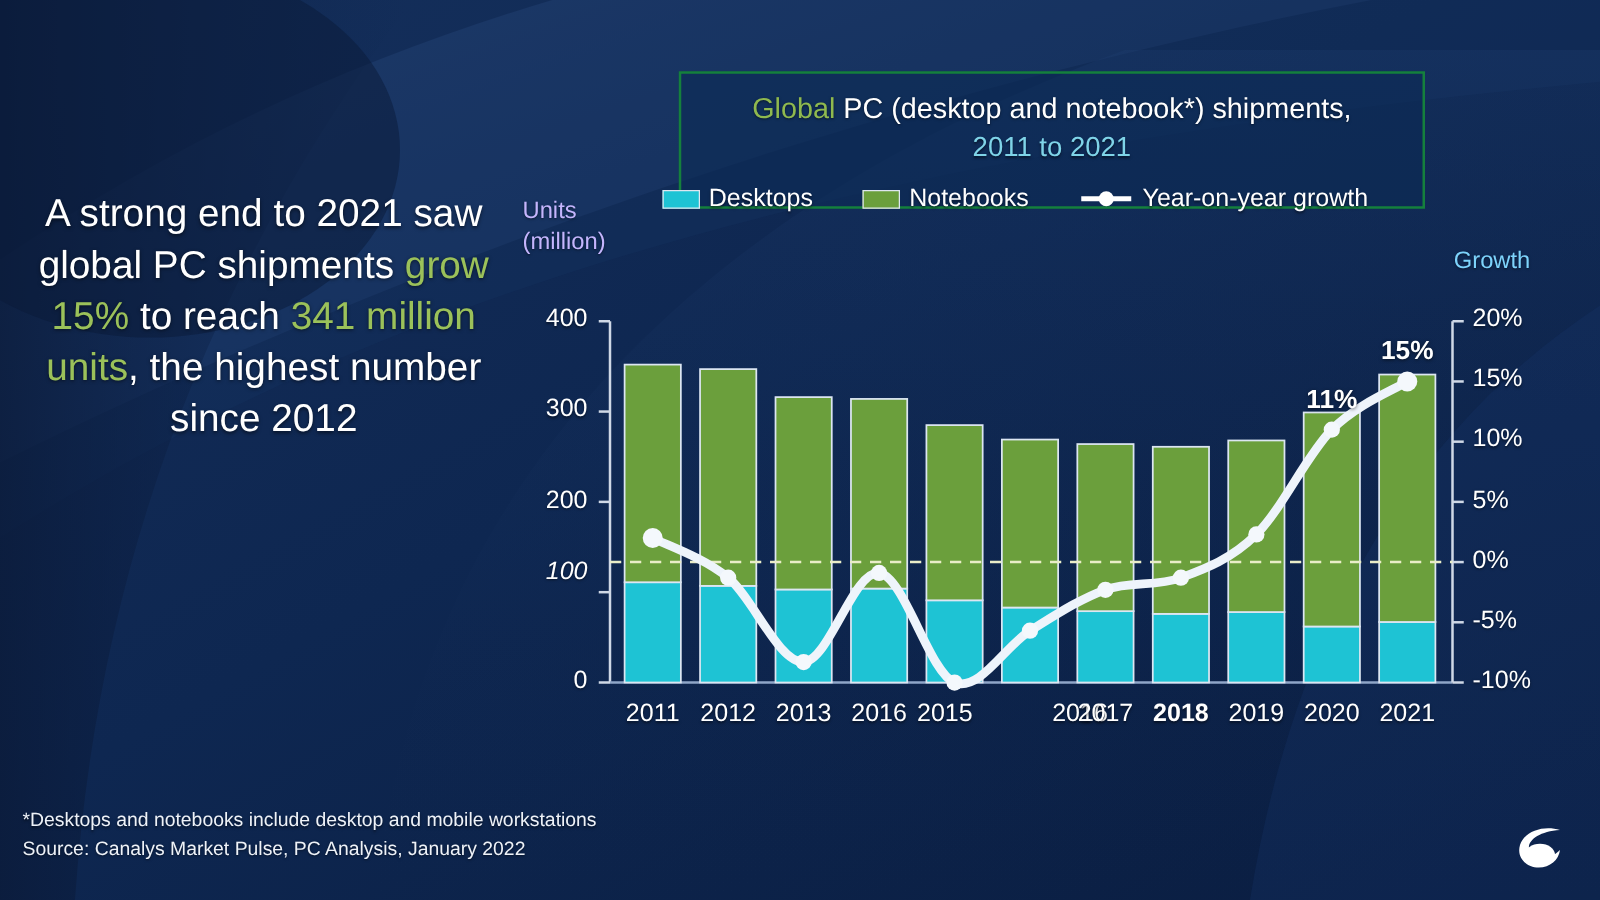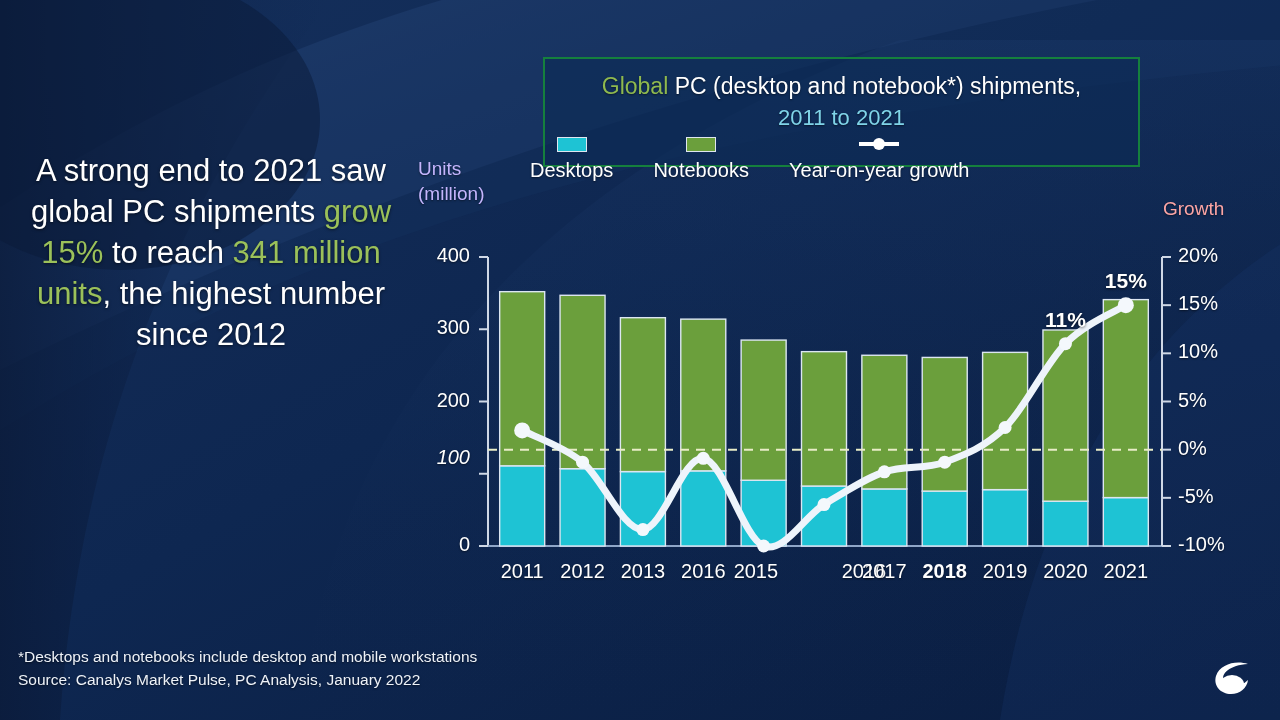--- a/index.html
+++ b/index.html
@@ -33,34 +33,34 @@
   #titlebox .l1{ font-size:23px; color:#ffffff; line-height:34px; white-space:nowrap;}
   #titlebox .l1 .g{ color:#8fb94f; }
   #titlebox .l2{ font-size:22px; color:#7fd4e8; line-height:30px; }
 
   
   #legend{
     position:absolute; left:530px; top:146px; height:26px;
     display:flex; align-items:center; gap:40px; z-index:5;
   }
   .lg{ display:flex; align-items:center; gap:7px;
-       color:#fff; font-size:20px; text-shadow:0 1px 2px rgba(0,0,0,.5); white-space:nowrap;flex-direction:column;}
+       color:#fff; font-size:20px; text-shadow:0 1px 2px rgba(0,0,0,.5); white-space:nowrap;}
   .sw{ width:30px; height:15px; border:1px solid #dfe6f0; display:block; }
 
   
   #plot{ position:absolute; left:0; top:0; z-index:4; }
 
   .axtxt{ position:absolute; color:#ffffff; font-size:20px;
           text-shadow:0 1px 2px rgba(0,0,0,.5); z-index:6; white-space:nowrap;}
   .ylab{ text-align:right; }
 
   #unitslabel{ position:absolute; left:418px; top:156px; z-index:6;
      color:#c4b5fd; font-size:19px; line-height:25px; text-shadow:0 1px 2px rgba(0,0,0,.5);}
   #growthlabel{ position:absolute; left:1163px; top:198px; z-index:6;
-     color:#fca5a5; font-size:19px; text-shadow:0 1px 2px rgba(0,0,0,.5);}
+     color:#7dd3fc; font-size:19px; text-shadow:0 1px 2px rgba(0,0,0,.5);}
 
   .dlabel{ position:absolute; color:#ffffff; font-size:21px; font-weight:bold;
            text-shadow:0 1px 3px rgba(0,0,0,.6); z-index:7; white-space:nowrap;}
 
   
   #footer{ position:absolute; left:18px; top:645px; z-index:5;
      color:#eef2f8; font-size:15.5px; line-height:23px;
      text-shadow:0 1px 2px rgba(0,0,0,.5); }
 
   #logo{ position:absolute; right:26px; top:655px; z-index:5;

